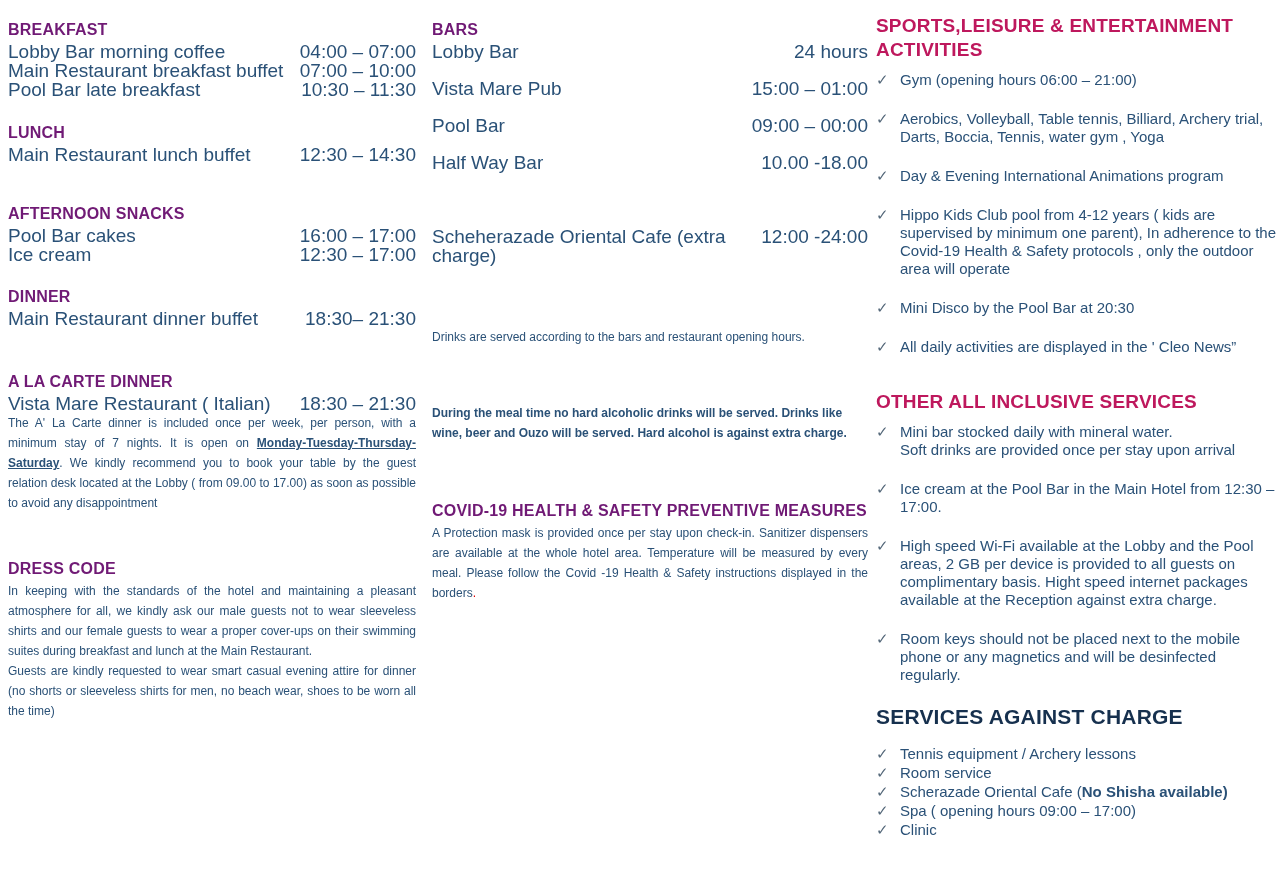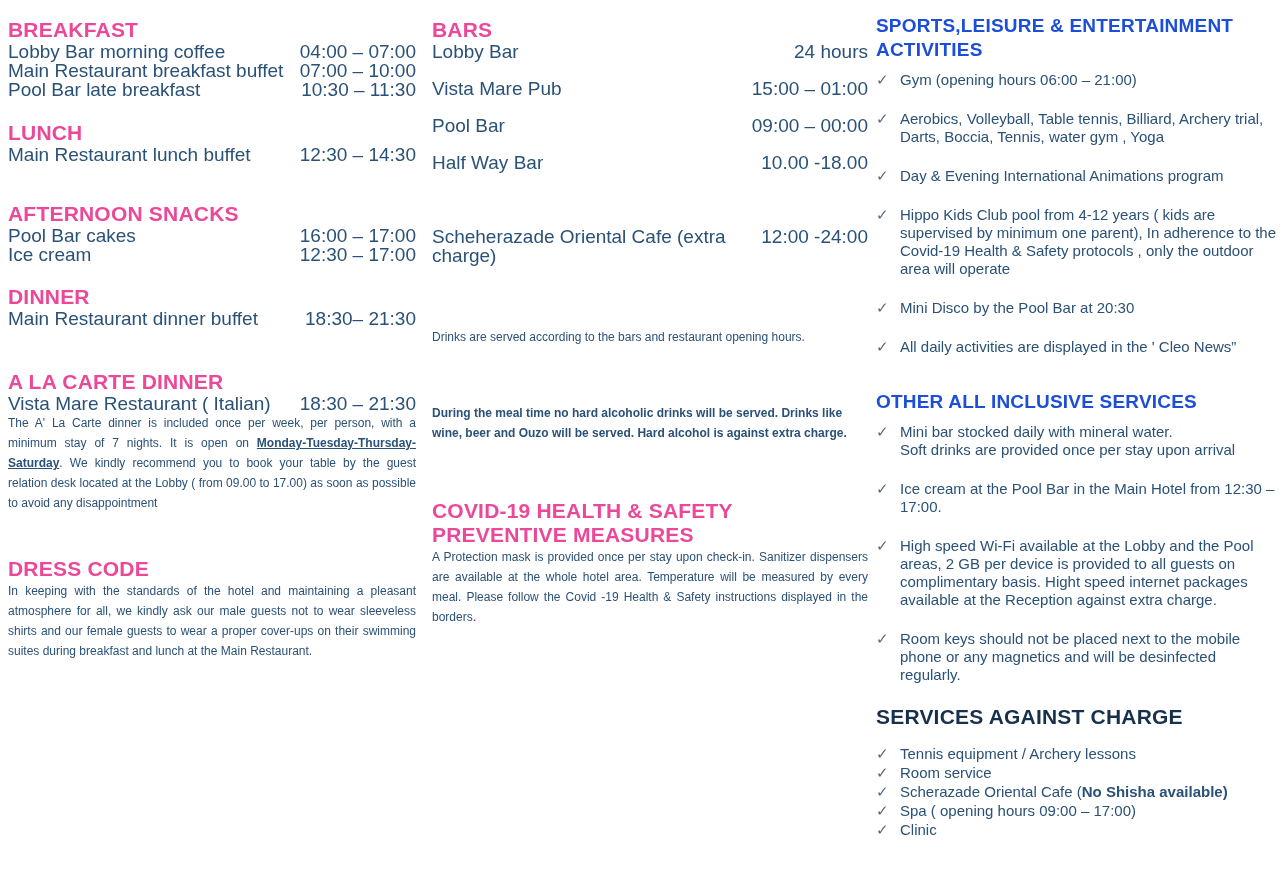--- a/index.html
+++ b/index.html
@@ -3,22 +3,22 @@
 <meta charset="utf-8">
 <style>
   html,body{margin:0;padding:0;background:#ffffff;}
   .page{position:relative;width:1284px;height:896px;background:#ffffff;overflow:hidden;
         font-family:"Liberation Sans",sans-serif;color:#2a5177;}
   .col{position:absolute;top:0;}
   .col1{left:8px;width:408px;top:18px;}
   .col2{left:432px;width:436px;top:18px;}
   .col3{left:876px;width:404px;top:14px;}
 
-  .sec-title{font-size:21px;line-height:24px;font-weight:700;color:#ec4899;margin:0;letter-spacing:.2px;}
-  .sec-title-sm{font-size:19px;line-height:24px;font-weight:700;color:#1d4ed8;margin:0;letter-spacing:.2px;}
+  .sec-title{font-size:16px;line-height:24px;font-weight:700;color:#701a75;margin:0;letter-spacing:.2px;}
+  .sec-title-sm{font-size:19px;line-height:24px;font-weight:700;color:#be185d;margin:0;letter-spacing:.2px;}
   .sub-title{font-size:21px;line-height:21px;font-weight:700;color:#16304e;margin:0;letter-spacing:.2px;}
 
   .trow{display:flex;justify-content:space-between;align-items:baseline;
         font-size:19px;line-height:19px;}
   .trow .time{white-space:nowrap;padding-left:8px;}
   .mt18{}
 
   .para{font-size:12px;line-height:20px;text-align:justify;}
   .para.nj{text-align:left;}
   .bu{font-weight:700;text-decoration:underline;}
@@ -101,20 +101,21 @@
     <h2 class="sec-title h-gap-alacarte">A LA CARTE DINNER</h2>
     <div class="trow">
       <span>Vista Mare Restaurant ( Italian)</span>
       <span class="time">18:30 – 21:30</span>
     </div>
 
     <div class="para p-gap"><span>The A' La Carte dinner is included once per week, per person, with a minimum stay of 7 nights. It is open on </span><span class="bu">Monday-Tuesday-Thursday-Saturday</span><span>. We kindly recommend you to book your table by the guest relation desk located at the Lobby ( from 09.00 to 17.00) as soon as possible to avoid any disappointment</span></div>
 
     <h2 class="sec-title h-gap-dress">DRESS CODE</h2>
     <div class="para">In keeping with the standards of the hotel and maintaining a pleasant atmosphere for all, we kindly ask our male guests not to wear sleeveless shirts and our female guests to wear a proper cover-ups on their swimming suites during breakfast and lunch at the Main Restaurant.</div>
+    <div class="para">Guests are kindly requested to wear smart casual evening attire for dinner (no shorts or sleeveless shirts for men, no beach wear, shoes to be worn all the time)</div>
   </div>
 
   <div class="col col2">
 
     <h2 class="sec-title">BARS</h2>
     <div class="trow bar-row">
       <span>Lobby Bar</span>
       <span class="time">24 hours</span>
     </div>
     <div class="trow bar-row">

